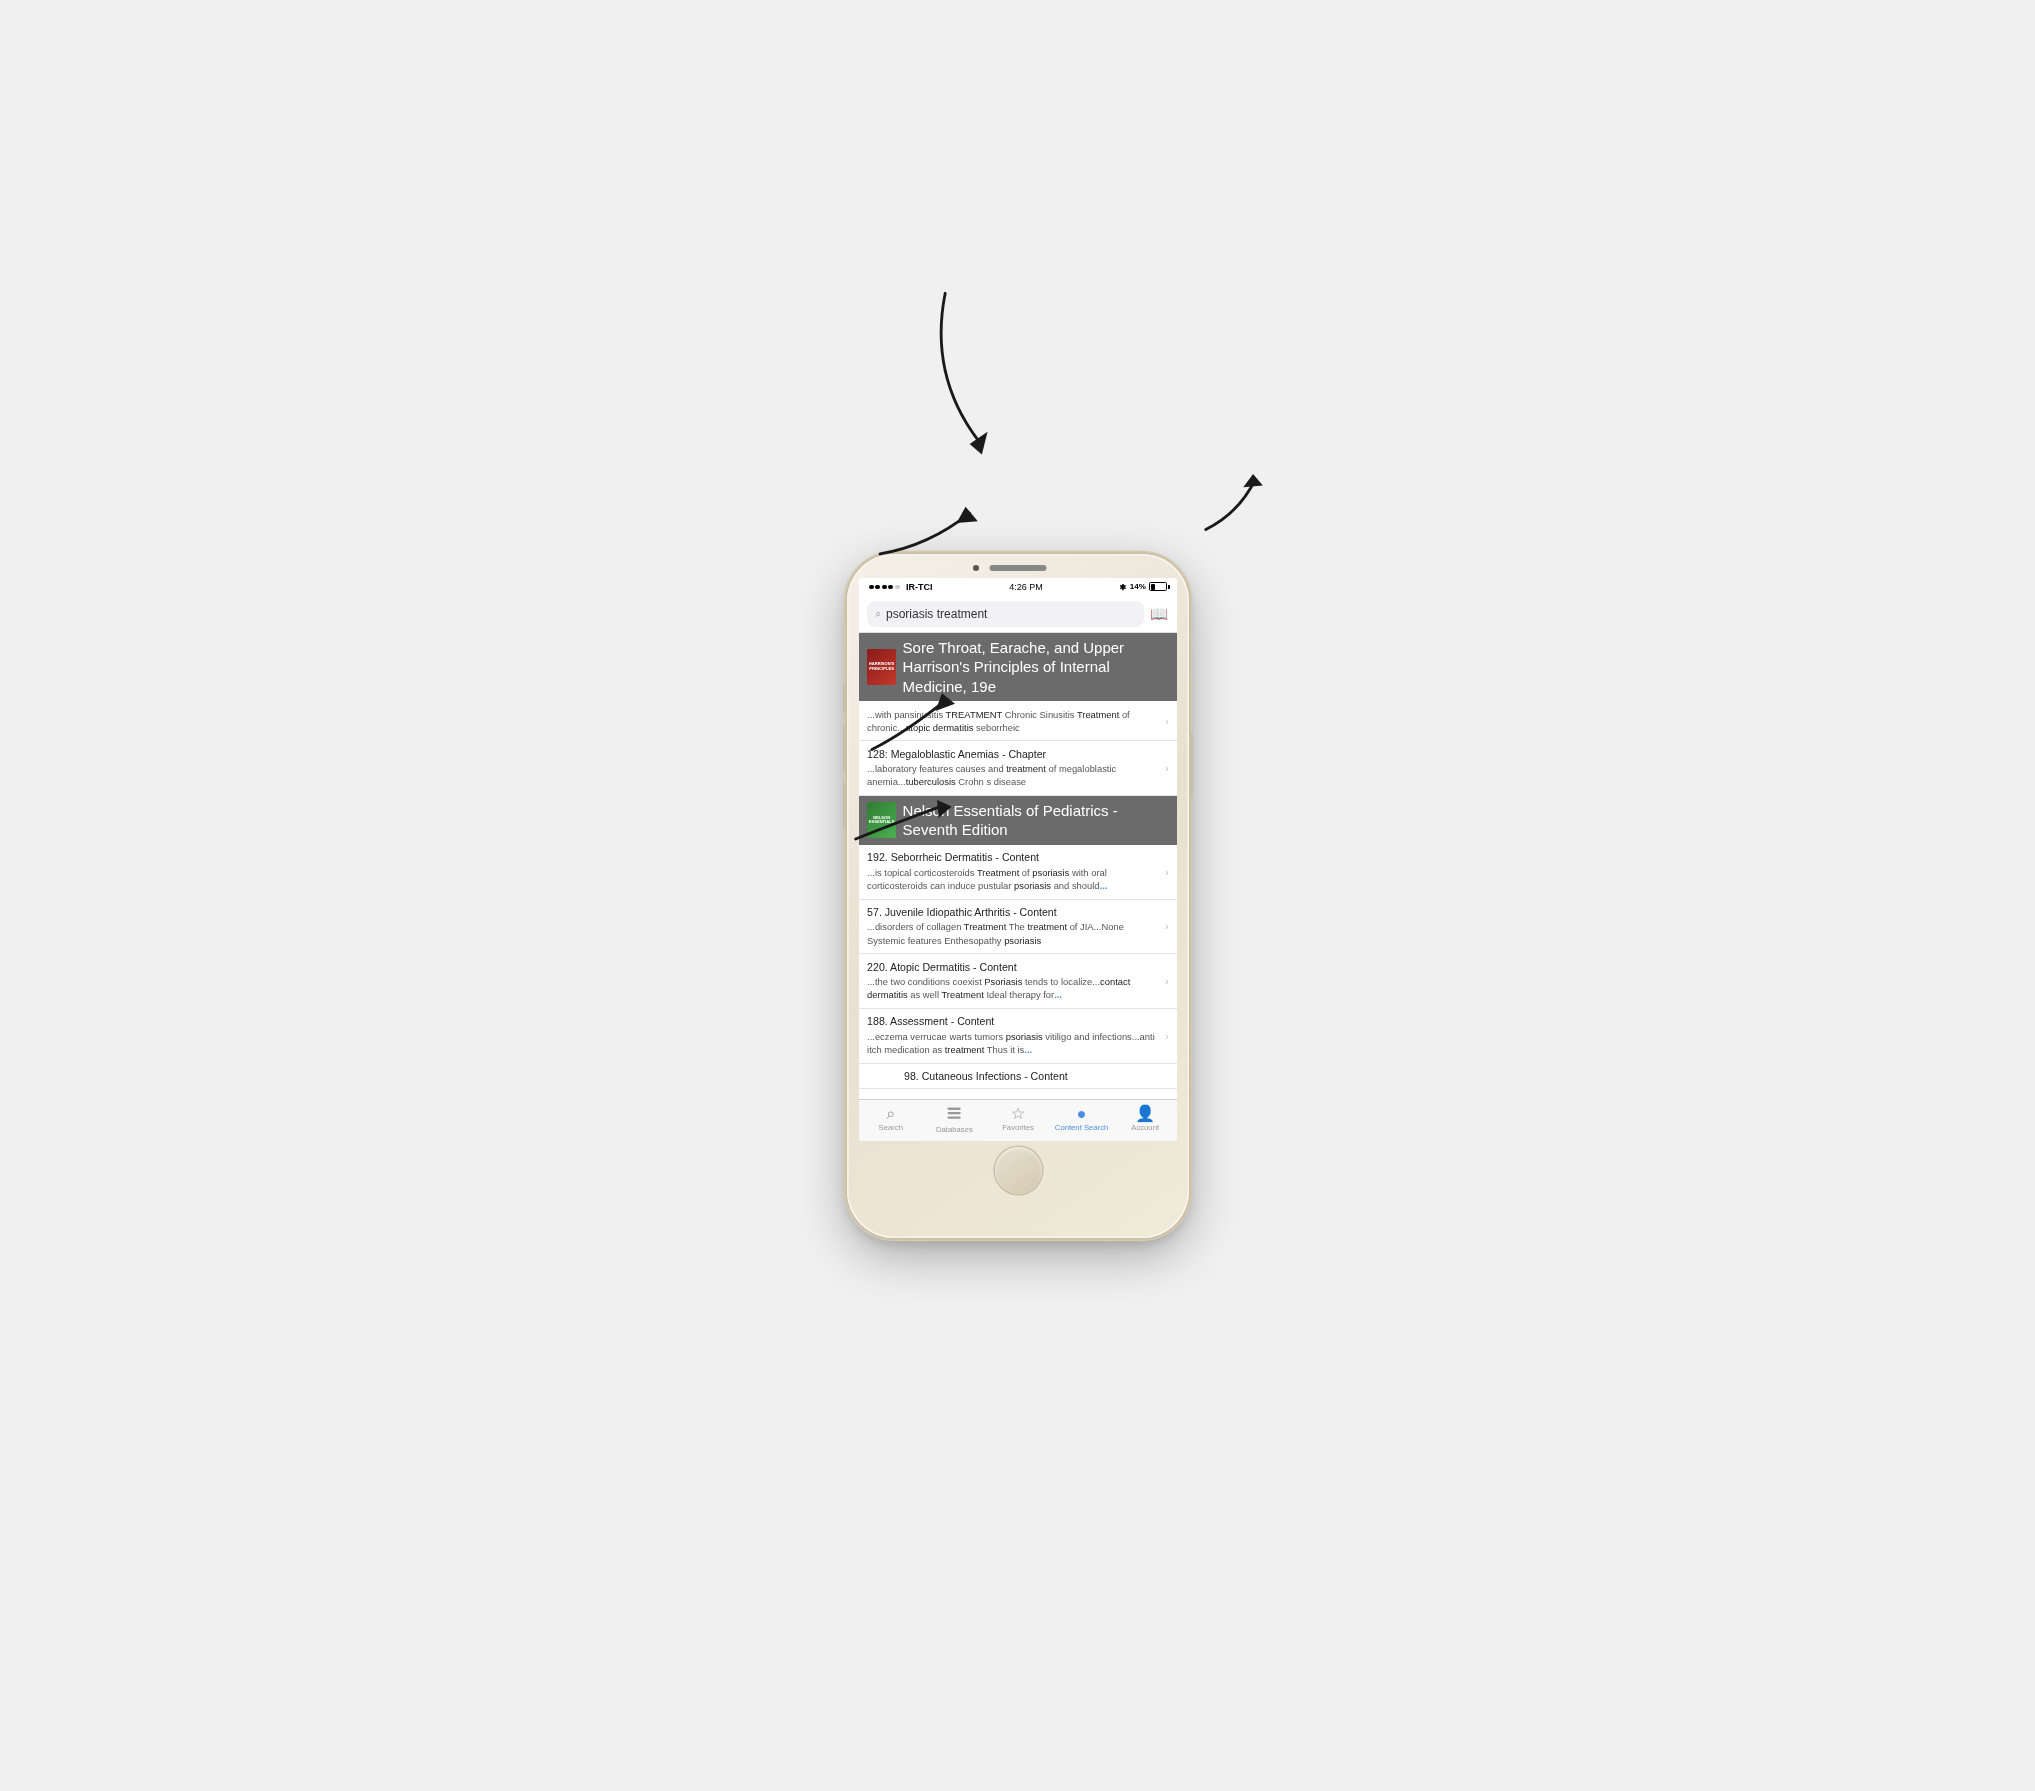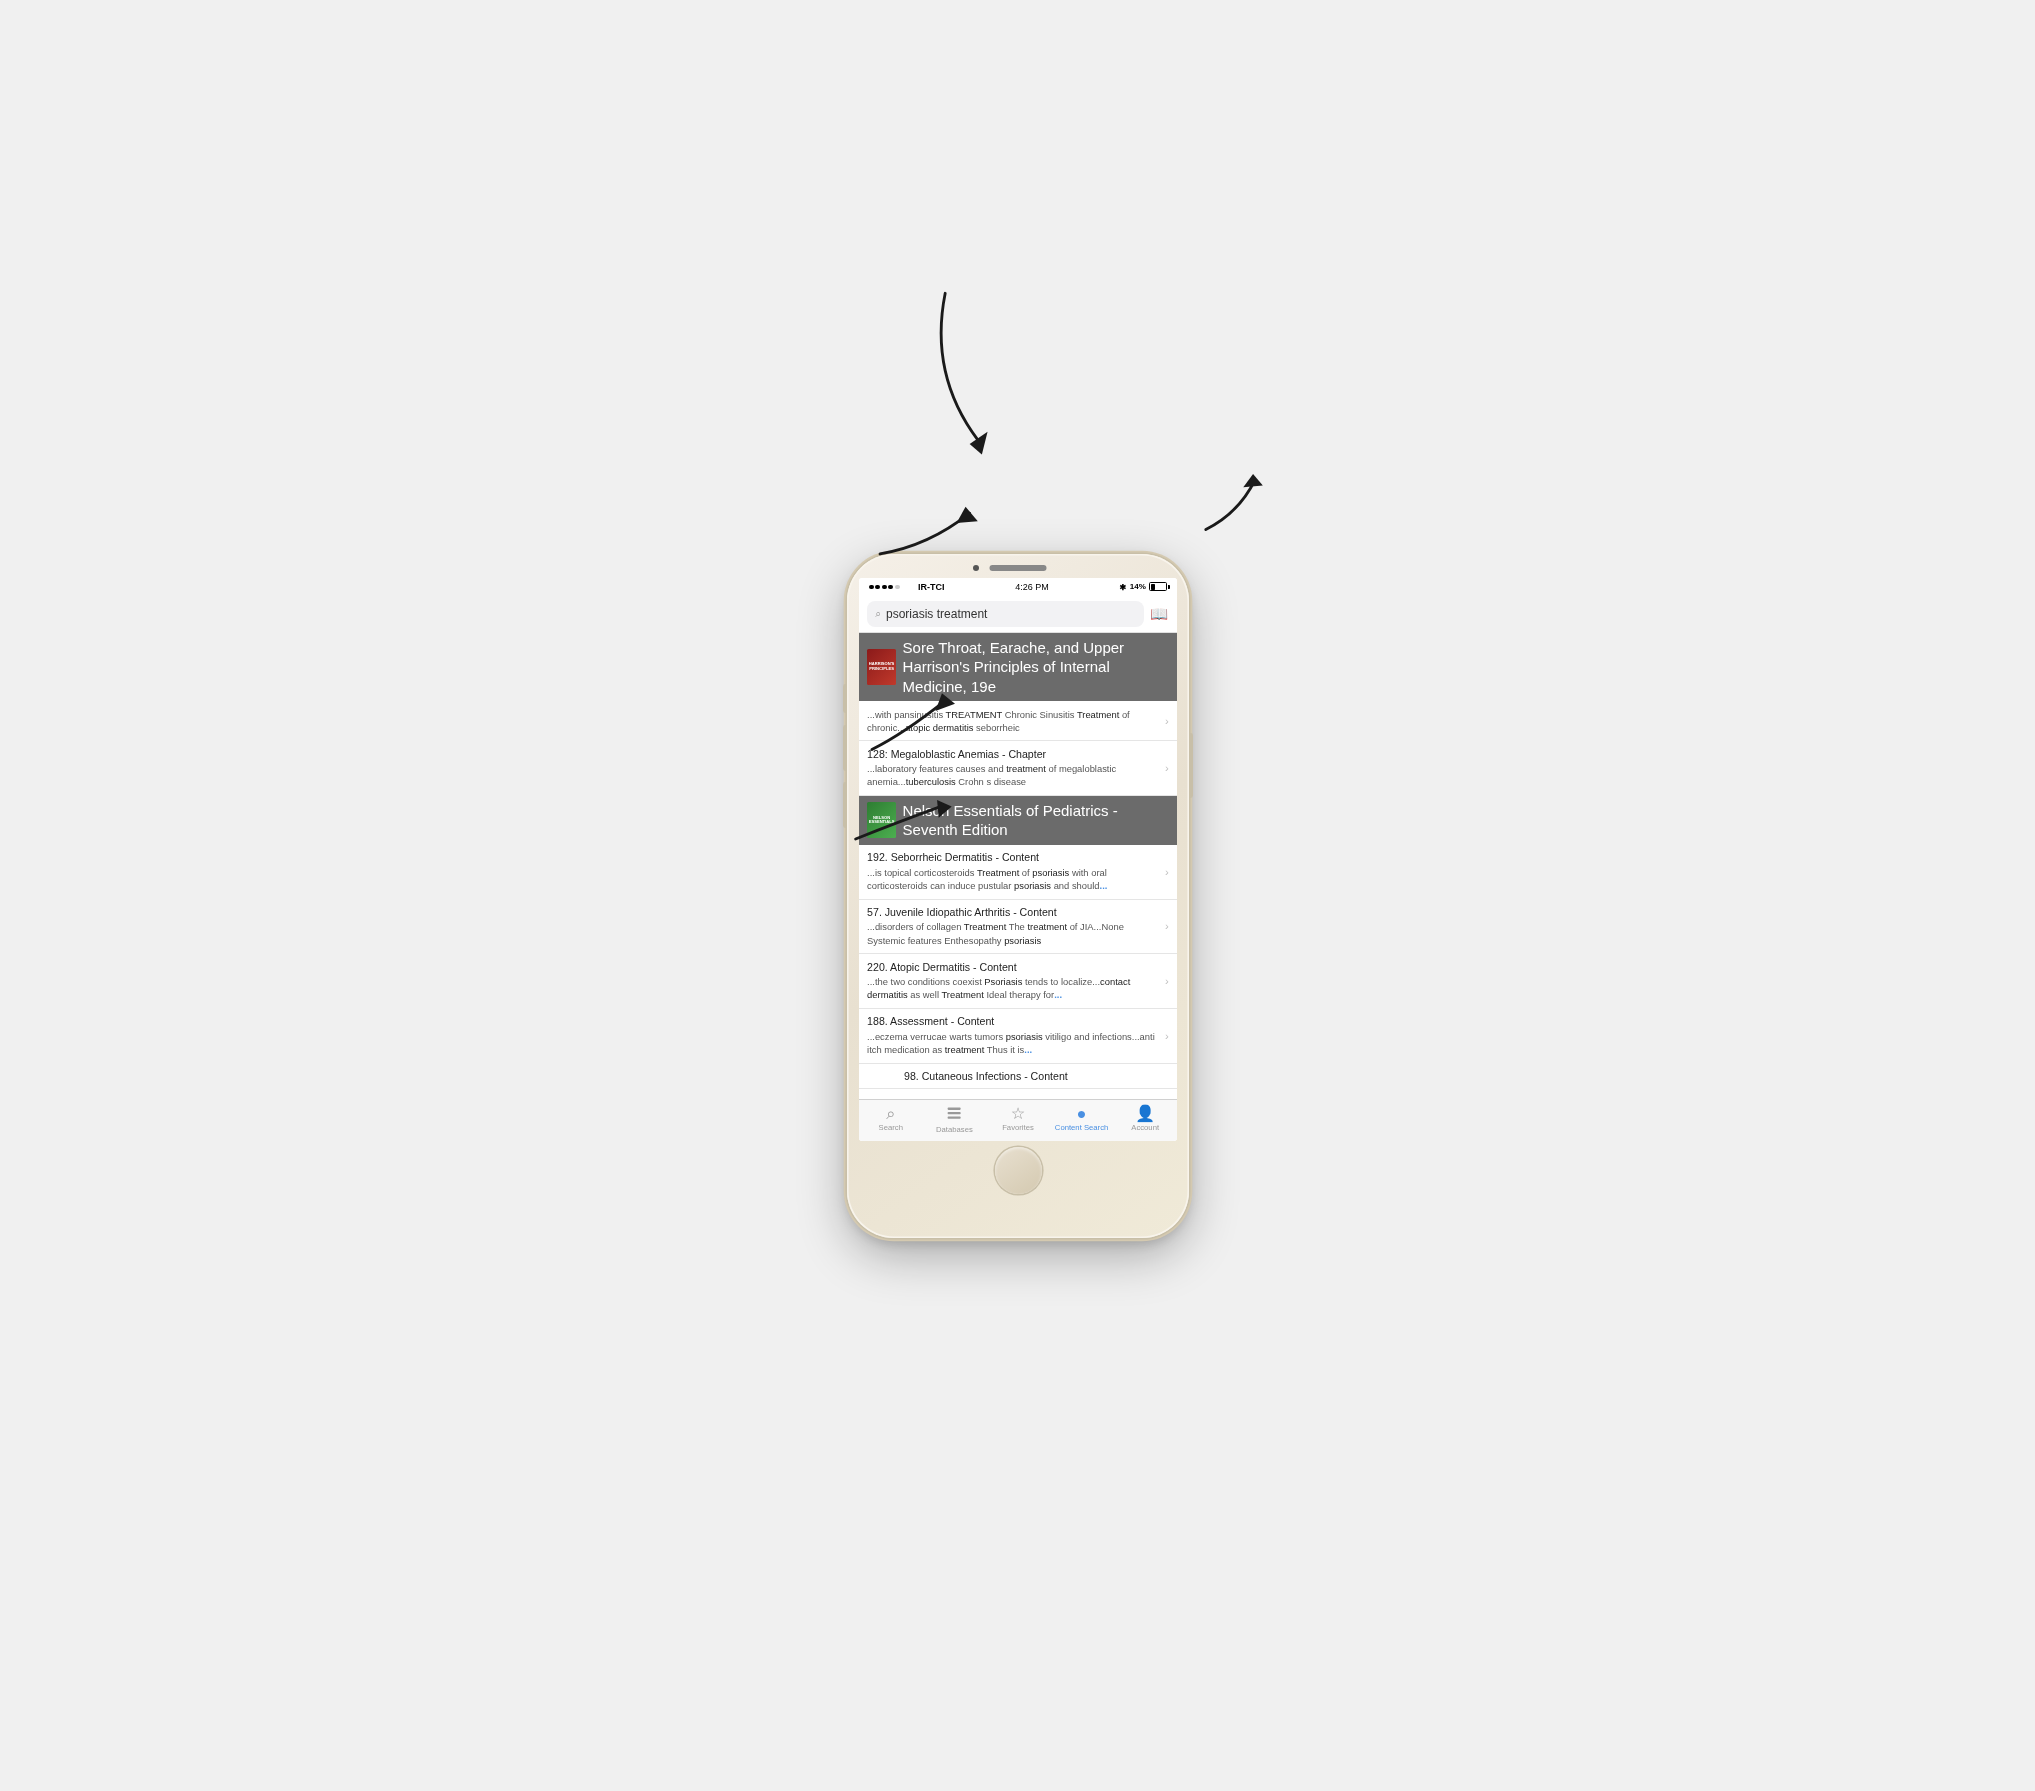--- a/index.html
+++ b/index.html
@@ -143,21 +143,21 @@
       height: 18px;
       display: flex;
       align-items: center;
       justify-content: space-between;
       padding: 0 9.8px;
       flex-shrink: 0;
       font-size: 9px;
       font-weight: 600;
       color: #000;
     }
-    .status-left { display: flex; align-items: center; gap: 15px; }
+    .status-left { display: flex; align-items: center; gap: 3px; }
     .status-dots { display: flex; gap: 1.6px; }
     .status-dot { width: 4.9px; height: 4.9px; border-radius: 50%; background: #000; }
     .status-carrier { margin-left: 3.3px; font-size: 9px; }
     .status-center { font-size: 9px; font-weight: 500; }
     .status-right { display: flex; align-items: center; gap: 3.3px; font-size: 8.1px; }
     .battery-icon {
       width: 18px; height: 9px;
       border: 1.2px solid #000;
       border-radius: 1.6px;
       position: relative;

